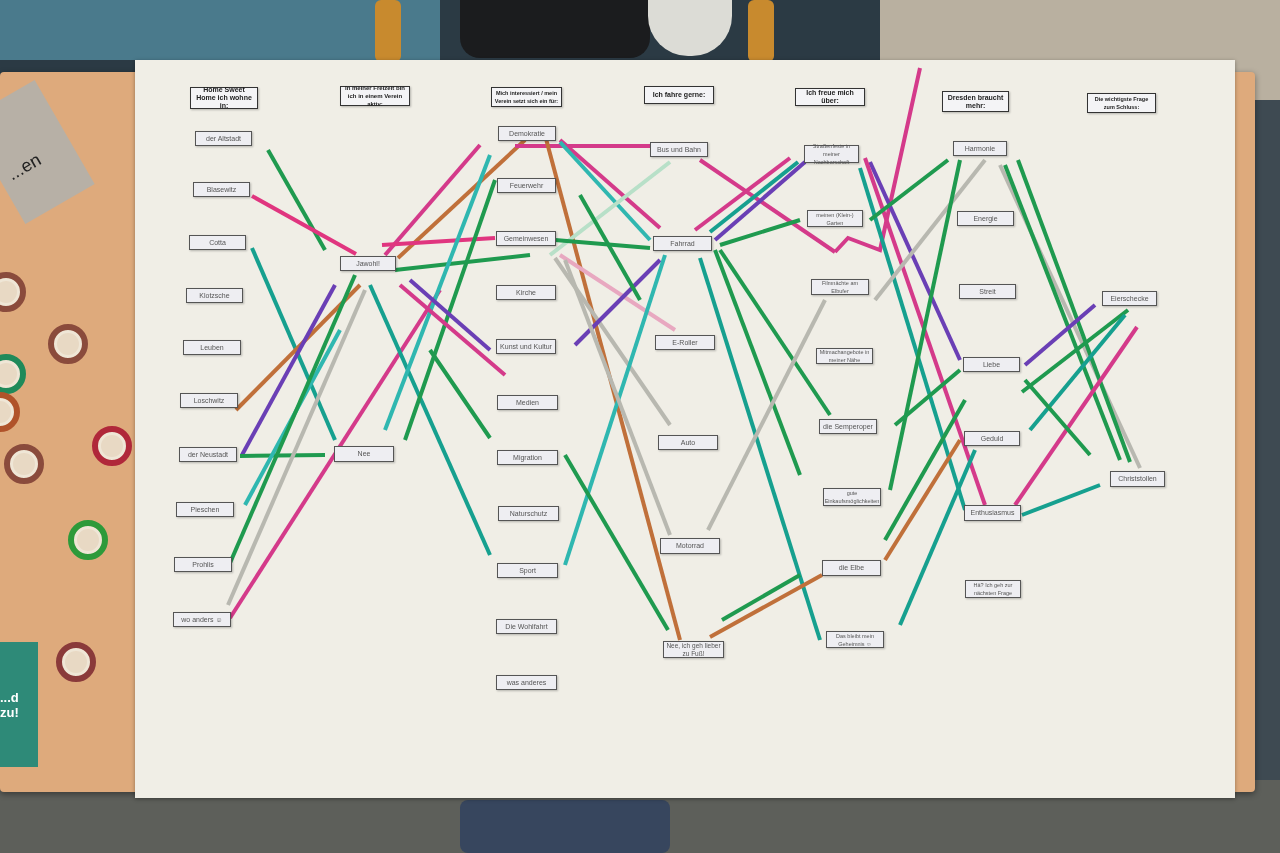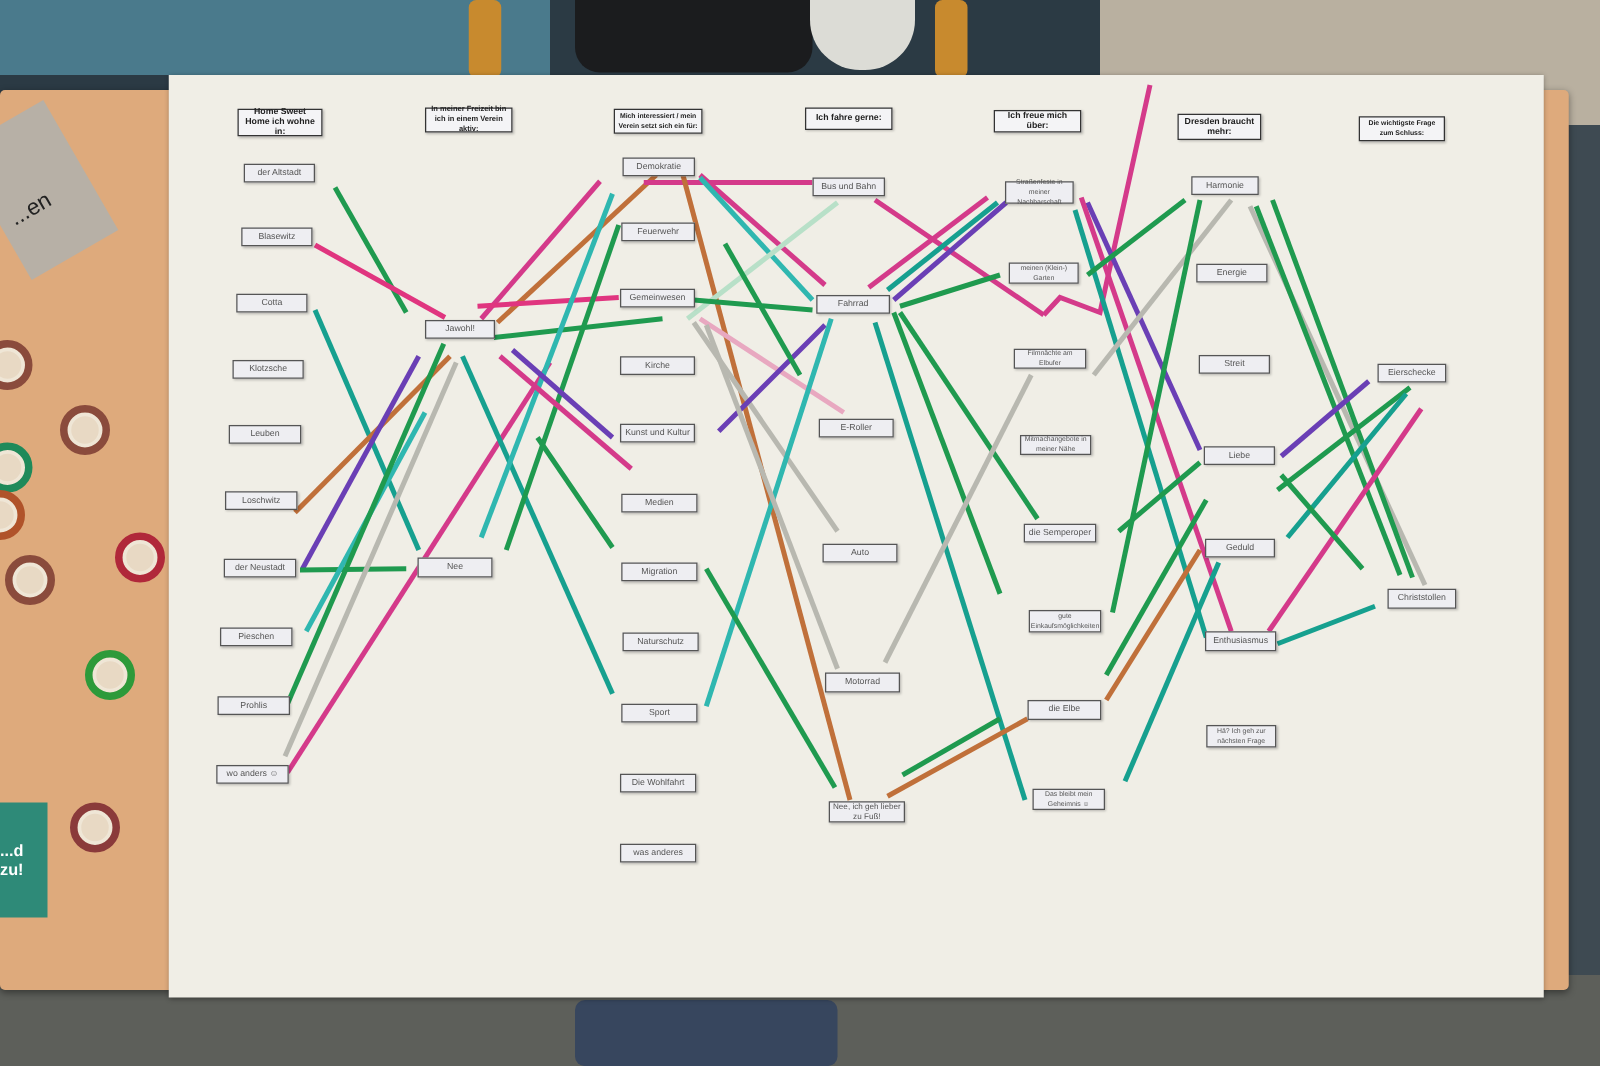--- a/index.html
+++ b/index.html
@@ -9,21 +9,21 @@
   .wall-top{position:absolute;left:0;top:0;width:1280px;height:80px;background:#2b3a44;}
   .wall-top .blue{position:absolute;left:0;top:0;width:440px;height:60px;background:#4a7a8c;}
   .wall-top .right{position:absolute;left:880px;top:0;width:400px;height:100px;background:#b9b0a0;}
   .chair-leg{position:absolute;top:0;width:26px;height:62px;background:#c88a2e;border-radius:6px;}
   .bag{position:absolute;left:460px;top:0;width:190px;height:58px;background:#1b1c1e;border-radius:0 0 20px 20px;}
   .helmet{position:absolute;left:648px;top:0;width:84px;height:56px;background:#dcdcd6;border-radius:0 0 40px 40px;}
   .table{position:absolute;left:0;top:72px;width:1255px;height:720px;background:#deaa7c;
          border-radius:4px;box-shadow:0 2px 6px rgba(0,0,0,.4);}
   .tape-roll{position:absolute;width:28px;height:28px;border-radius:50%;
              border:6px solid #8a4b3c;background:#e8d9c4;box-shadow:inset 0 0 0 3px #efe6d6;}
-  .card-green{position:absolute;left:0;top:642px;width:38px;height:92px;background:#2e8a78;
+  .card-green{position:absolute;left:0;top:642px;width:38px;height:125px;background:#2e8a78;
               color:#fff;font-size:13px;font-weight:bold;display:flex;align-items:center;}
   .card-grey{position:absolute;left:-10px;top:92px;width:80px;height:120px;background:#b7b0a6;
              transform:rotate(-30deg);color:#222;font-size:18px;}
   .board{position:absolute;left:135px;top:60px;width:1100px;height:738px;background:#f0eee6;
          box-shadow:0 1px 4px rgba(0,0,0,.35);}
   svg.tapes{position:absolute;left:0;top:0;width:1280px;height:853px;pointer-events:none;}
   .label{position:absolute;background:#eeeef2;border:1px solid #555;color:#555;
          font-size:7px;line-height:8px;text-align:center;display:flex;align-items:center;
          justify-content:center;box-shadow:1px 1px 2px rgba(0,0,0,.25);padding:1px 2px;box-sizing:border-box;}
   .label.head{background:#f4f4f6;border:1.5px solid #333;color:#222;font-weight:bold;font-size:7px;}

